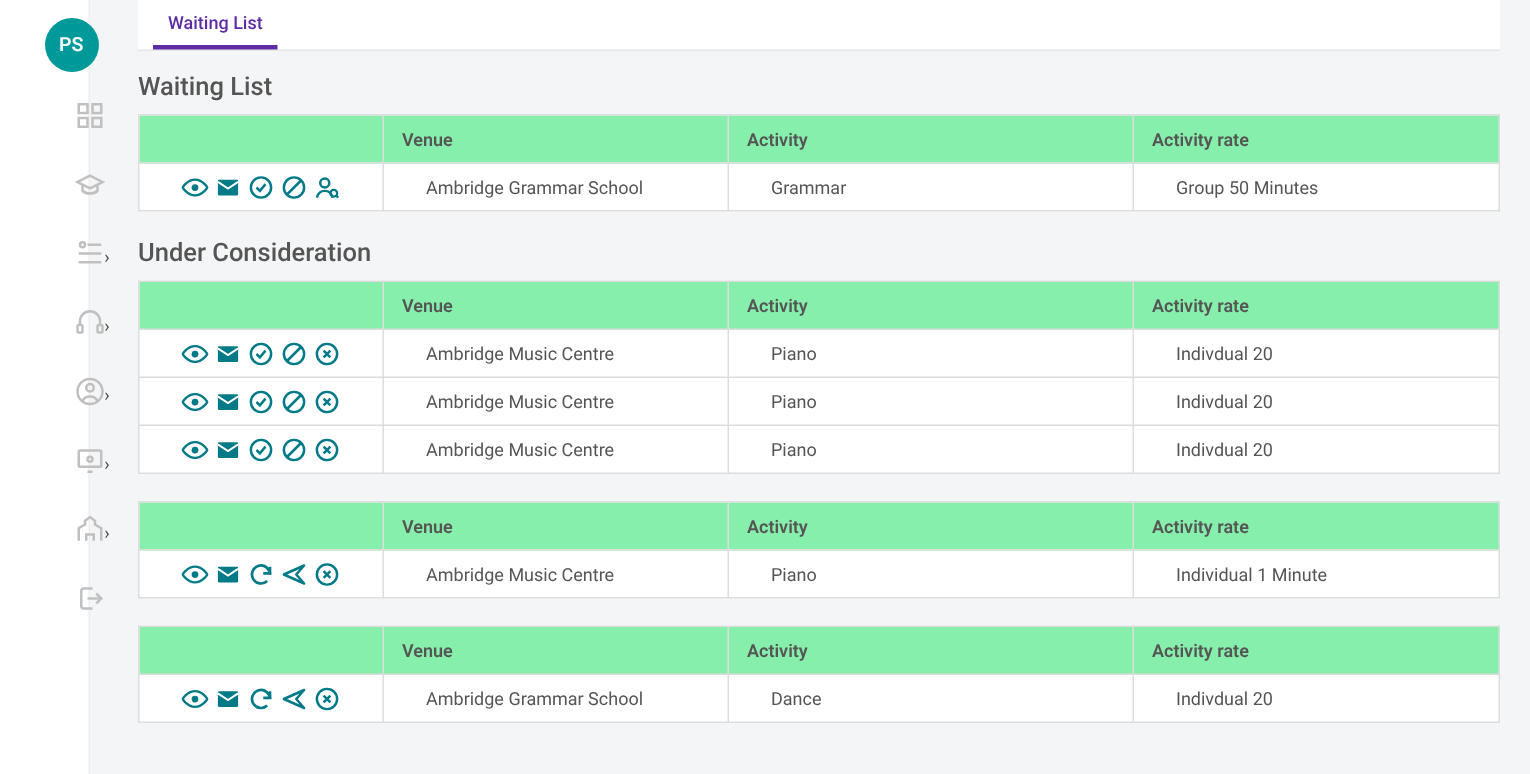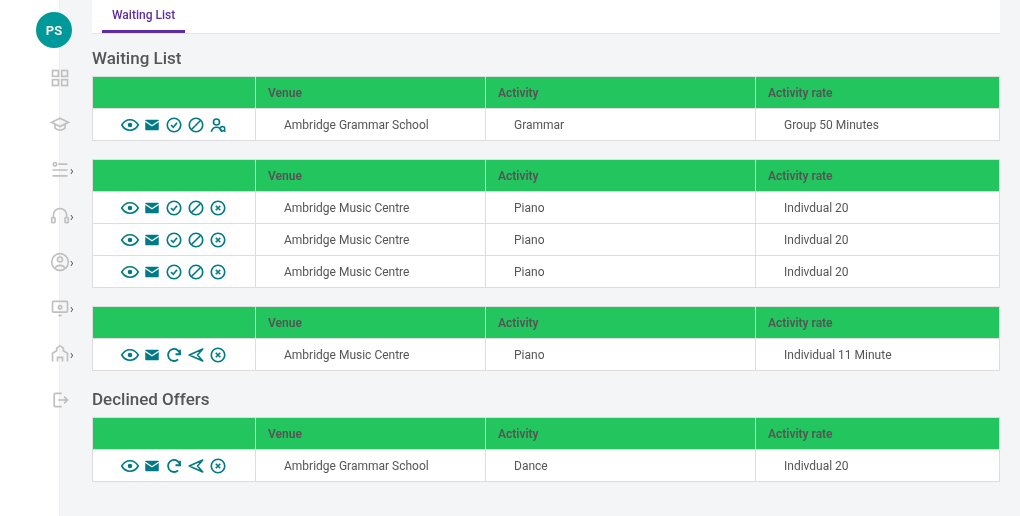--- a/index.html
+++ b/index.html
@@ -17,21 +17,21 @@
       position: absolute;
       left: 0;
       top: 0;
       width: 60px;
       height: 516px;
       background: #fff;
       border-right: 1px solid #eee;
       padding-top: 12px;
       display: flex;
       flex-direction: column;
-      align-items: flex-start;
+      align-items: center;
       gap: 16px;
       padding-left: 36px;
     }
     .avatar {
       width: 36px;
       height: 36px;
       border-radius: 50%;
       background: #009999;
       color: #fff;
       display: flex;
@@ -88,21 +88,21 @@
       background: #fff;
       border: 1px solid #ddd;
     }
     th, td {
       border: 1px solid #ddd;
       text-align: left;
       font-size: 12px;
       height: 32px;
     }
     th {
-      background: #22c55e;
+      background: #86efac;
       color: #555;
       font-weight: 600;
       padding: 0 12px;
     }
     td { padding: 0 28px; color: #555; }
     col.actions { width: 160px; }
     col.venue { width: 230px; }
     col.activity { width: 270px; }
     .action-cell {
       display: flex;
@@ -255,20 +255,21 @@
                 </div>
               </td>
       <td>Ambridge Grammar School</td>
       <td>Grammar</td>
       <td>Group 50 Minutes</td>
     </tr>
           </tbody>
       </table>
     </div>
 
+    <div class="section-title">Under Consideration</div>
     <div class="tablewrap">
       <table>
         <colgroup>
             <col class="actions">
             <col class="venue">
             <col class="activity">
             <col>
           </colgroup>
         <thead>
             <tr>
@@ -427,27 +428,26 @@
                   </span>
                   <span class="ai">
                     <svg viewBox="0 0 24 24">
                       <use href="#i-x"></use>
                     </svg>
                   </span>
                 </div>
               </td>
       <td>Ambridge Music Centre</td>
       <td>Piano</td>
-      <td>Individual 11 Minute</td>
+      <td>Individual 1 Minute</td>
     </tr>
           </tbody>
       </table>
     </div>
 
-    <div class="section-title">Declined Offers</div>
     <div class="tablewrap">
       <table>
         <colgroup>
             <col class="actions">
             <col class="venue">
             <col class="activity">
             <col>
           </colgroup>
         <thead>
             <tr>

